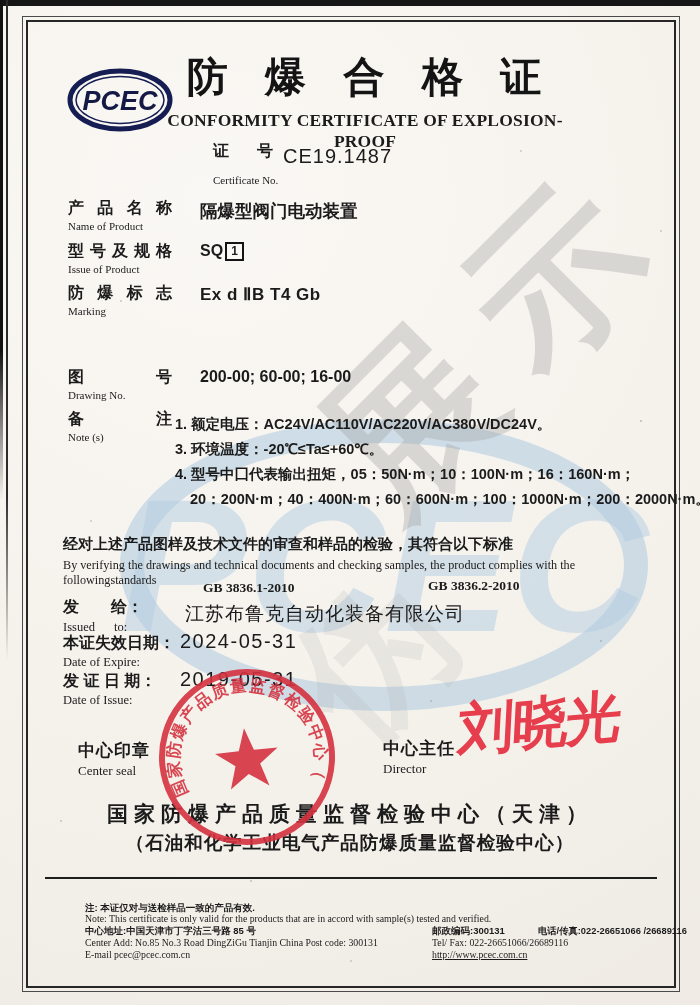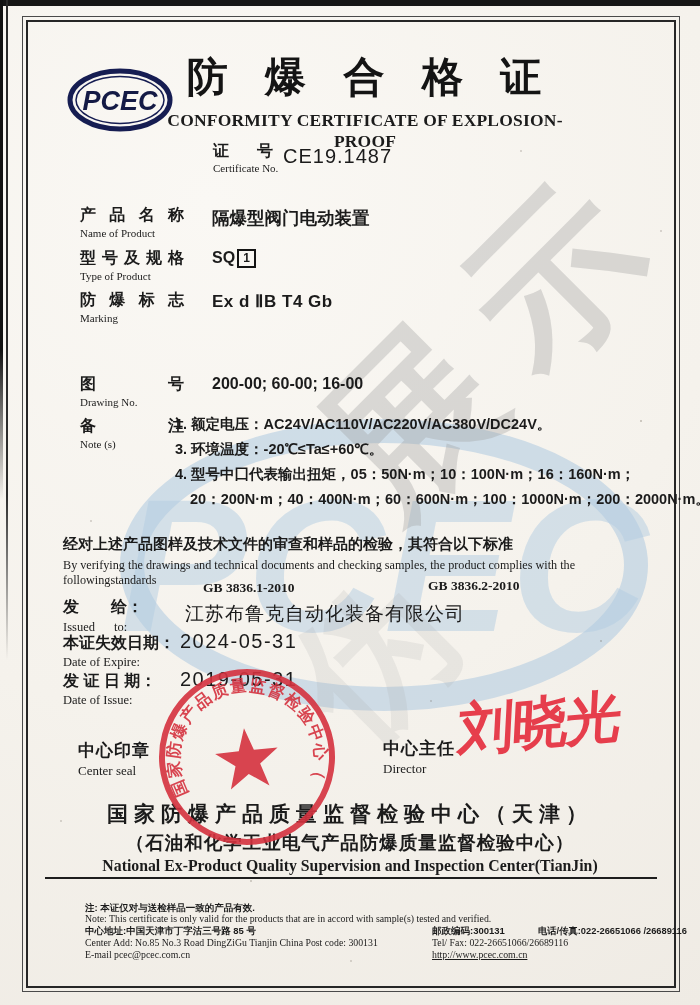--- a/index.html
+++ b/index.html
@@ -36,24 +36,24 @@
     color:#a8a8a8;opacity:.17;transform:rotate(-45deg);}
   
   .logo{position:absolute;left:66px;top:68px;z-index:3;}
   .title{position:absolute;left:140px;top:50px;width:450px;text-align:center;z-index:3;
     font-size:41px;font-weight:700;word-spacing:22px;letter-spacing:2px;color:#141414;}
   .subtitle{position:absolute;left:140px;top:110px;width:450px;text-align:center;z-index:3;
     font-family:"Liberation Serif", serif;font-size:17.5px;font-weight:700;letter-spacing:.2px;}
   .certno-block{position:absolute;left:213px;top:141px;z-index:3;}
   .certno-cn{display:inline-block;width:60px;font-size:16px;font-weight:700;
     text-align:justify;text-align-last:justify;}
-  .certno-en{font-family:"Liberation Serif", serif;font-size:11px;margin-top:0;}
+  .certno-en{font-family:"Liberation Serif", serif;font-size:11px;margin-top:12px;}
   .certno-value{position:absolute;left:283px;top:145px;z-index:3;font-size:20px;letter-spacing:1px;}
   
-  .frow{position:absolute;left:80px;width:580px;z-index:3;margin-top:7px;}
+  .frow{position:absolute;left:68px;width:580px;z-index:3;}
   .lab-cn{display:block;width:104px;font-size:16px;font-weight:700;
     text-align:justify;text-align-last:justify;}
   .lab-en{font-family:"Liberation Serif", serif;font-size:11px;margin-top:1px;white-space:nowrap;}
   .fval{position:absolute;left:132px;top:1px;font-size:16px;font-weight:600;white-space:nowrap;}
   .fval.big{font-size:17.5px;text-align:center;}
   .fval.marking{font-size:17px;font-weight:800;letter-spacing:.5px;}
   .sqbox{display:inline-block;border:2px solid #141414;min-width:13px;height:15px;line-height:15px;
     text-align:center;font-size:12px;font-weight:700;vertical-align:1px;margin-left:2px;padding:0 1px;}
   .notes{position:absolute;left:175px;top:412px;width:480px;z-index:3;
     font-size:14.5px;font-weight:600;line-height:25px;white-space:nowrap;}
@@ -144,21 +144,21 @@
   </div>
   <div class="certno-value">CE19.1487</div>
 
   <div class="frow" style="top:198px">
     <span class="lab-cn">产品名称</span>
     <div class="lab-en">Name of Product</div>
     <div class="fval big">隔爆型阀门电动装置</div>
   </div>
   <div class="frow" style="top:241px">
     <span class="lab-cn">型号及规格</span>
-    <div class="lab-en">Type of Product</div>
+    <div class="lab-en">Issue of Product</div>
     <div class="fval" style="font-weight:800"><span>SQ</span><span class="sqbox">1</span></div>
   </div>
   <div class="frow" style="top:283px">
     <span class="lab-cn">防爆标志</span>
     <div class="lab-en">Marking</div>
     <div class="fval marking">Ex d ⅡB T4 Gb</div>
   </div>
   <div class="frow" style="top:367px">
     <span class="lab-cn">图号</span>
     <div class="lab-en">Drawing No.</div>
@@ -202,21 +202,20 @@
     <text font-size="16.5" font-weight="bold" fill="#d5323f" letter-spacing="1.5" font-family="Liberation Sans, sans-serif">
       <textPath href="#sealArcPath" startOffset="0">国家防爆产品质量监督检验中心（天津）</textPath>
     </text>
   </svg>
   <div class="director-cn">中心主任</div>
   <div class="director-en">Director</div>
   <div class="signature">刘晓光</div>
 
   <div class="f1">国家防爆产品质量监督检验中心（天津）</div>
   <div class="f2">（石油和化学工业电气产品防爆质量监督检验中心）</div>
-  <div class="f3">National Ex-Product Quality Supervision and Inspection Center(TianJin)</div>
   <div class="f-line"></div>
 
   <div class="contact c-note1">注: 本证仅对与送检样品一致的产品有效.</div>
   <div class="contact c-note2">Note: This certificate is only valid for the products that are in accord with sample(s) tested and verified.</div>
   <div class="contact c-addr-cn">中心地址:中国天津市丁字沽三号路 85 号</div>
   <div class="contact c-post">邮政编码:300131</div>
   <div class="contact c-telcn">电话/传真:022-26651066 /26689116</div>
   <div class="contact c-addr-en">Center Add: No.85 No.3 Road DingZiGu Tianjin China Post code: 300131</div>
   <div class="contact c-telen">Tel/ Fax: 022-26651066/26689116</div>
   <div class="contact c-email">E-mail pcec@pcec.com.cn</div>

